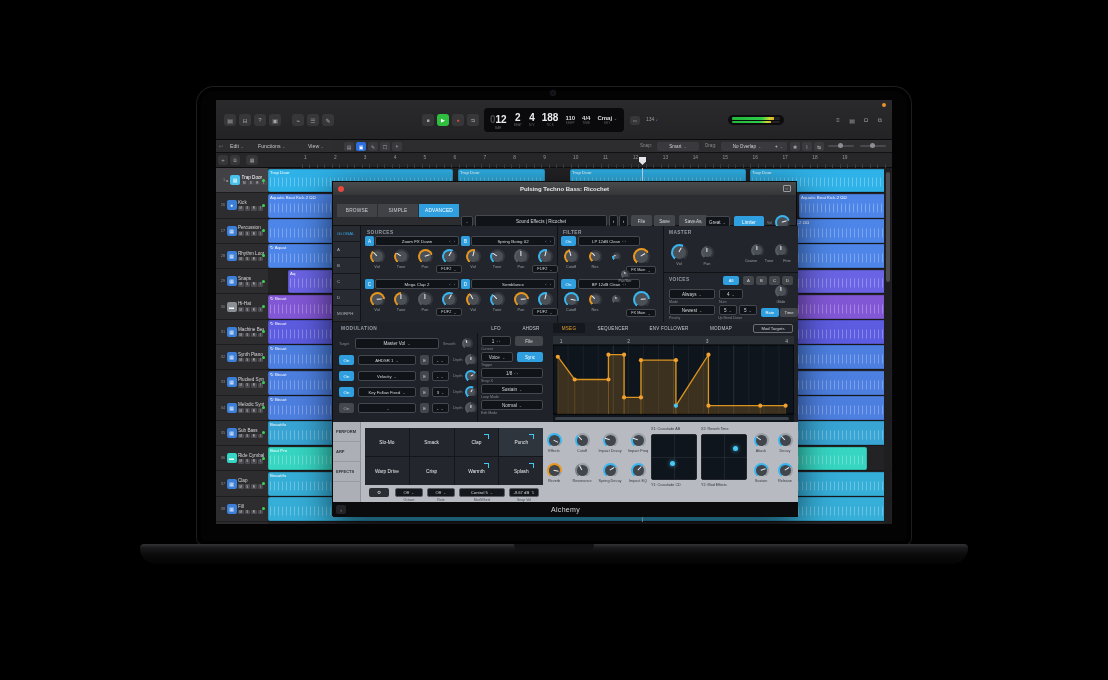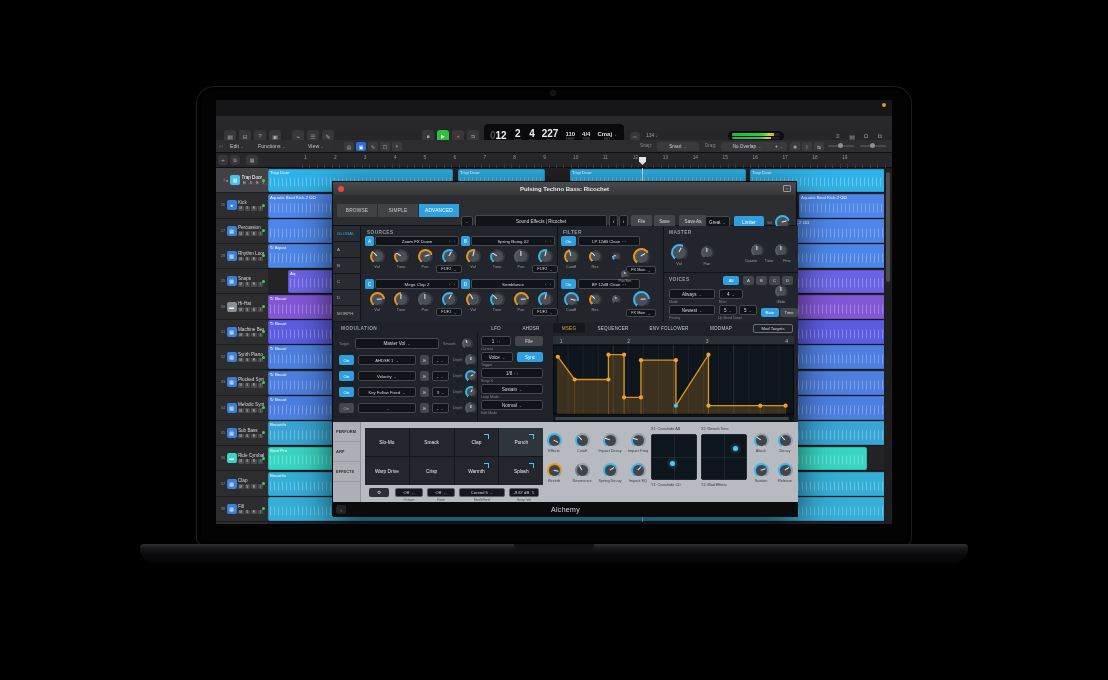--- a/index.html
+++ b/index.html
@@ -9,21 +9,21 @@
   .abs{position:absolute;}
   
   .bezel{position:absolute;left:196px;top:86px;width:716px;height:460px;background:#030304;
          border-radius:18px 18px 8px 8px;box-shadow:inset 0 0 0 1px #1d1d1f, inset 0 0 0 5px #000;}
   .cam{position:absolute;left:551px;top:91px;width:4px;height:4px;border-radius:50%;background:#101014;box-shadow:0 0 0 1px #1c1c20;}
   .base{position:absolute;left:140px;top:544px;width:828px;height:20px;border-radius:4px 4px 16px 16px;
         background:linear-gradient(180deg,#323234 0%,#19191b 20%,#0a0a0b 55%,#040405 100%);}
   .notch{position:absolute;left:514px;top:544px;width:80px;height:8px;background:#121214;border-radius:0 0 10px 10px;}
   
   .screen{position:absolute;left:216px;top:100px;width:676px;height:424px;background:#161618;overflow:hidden;}
-  .topbar{position:absolute;left:0;top:0;width:676px;height:40px;background:linear-gradient(#2a2a2c,#232325);border-bottom:1px solid #0a0a0b;margin-top:16px;}
+  .topbar{position:absolute;left:0;top:0;width:676px;height:40px;background:linear-gradient(#2a2a2c,#232325);border-bottom:1px solid #0a0a0b;}
   .ico{position:absolute;display:flex;align-items:center;justify-content:center;background:#37373a;border-radius:3px;color:#a6a6ab;}
   .lcd{position:absolute;left:268px;top:8px;width:140px;height:24px;background:#0a0a0c;border-radius:4px;display:flex;align-items:center;padding:0 6px;gap:7px;}
   .lcd .grp{display:flex;flex-direction:column;align-items:center;line-height:1;}
   .lcd .big{font-size:10px;font-weight:bold;color:#ececf0;}
   .lcd .dim{color:#4a4a50;}
   .lcd .sm{font-size:6px;font-weight:bold;color:#dcdce2;}
   .lcd .ulab{font-size:3px;color:#63636b;margin-top:1.5px;letter-spacing:.2px;}
   .meter{position:absolute;left:512px;top:15px;width:56px;height:10px;background:#0c0c0e;border-radius:5px;padding:2px 4px;display:flex;flex-direction:column;gap:1px;}
   .mbar{height:2.5px;border-radius:1px;background:linear-gradient(90deg,#22b83c 0%,#2ecc49 62%,#c9d82c 78%,#dca22c 88%,#222 88%);}
   .menubar{position:absolute;left:0;top:40px;width:676px;height:13px;background:#2e2e30;border-bottom:1px solid #111;}
@@ -136,21 +136,21 @@
         </div>
         <div class="grp">
           <div class="big">2</div>
           <div class="ulab">BEAT</div>
         </div>
         <div class="grp">
           <div class="big">4</div>
           <div class="ulab">DIV</div>
         </div>
         <div class="grp">
-          <div class="big">227</div>
+          <div class="big">188</div>
           <div class="ulab">TICK</div>
         </div>
         <div class="grp">
           <div class="sm">110</div>
           <div class="ulab">KEEP</div>
         </div>
         <div class="grp">
           <div class="sm">4/4</div>
           <div class="ulab">TIME</div>
         </div>

